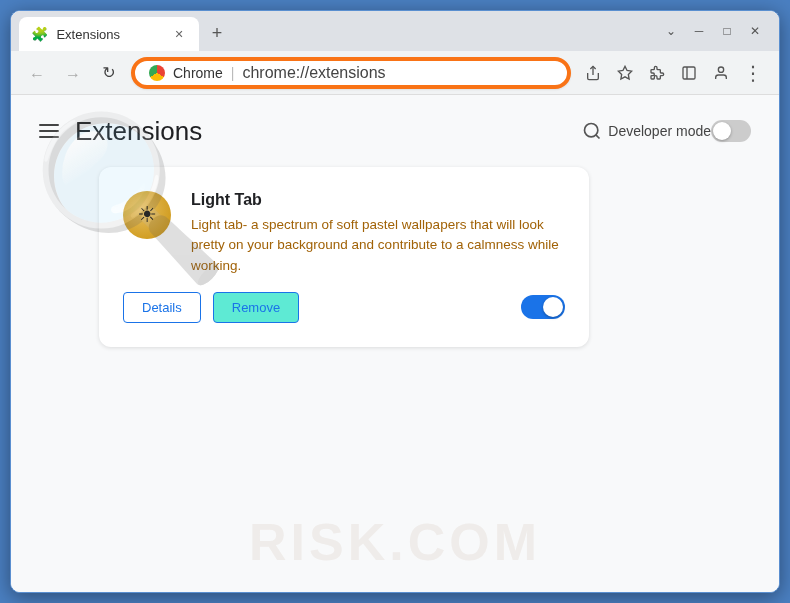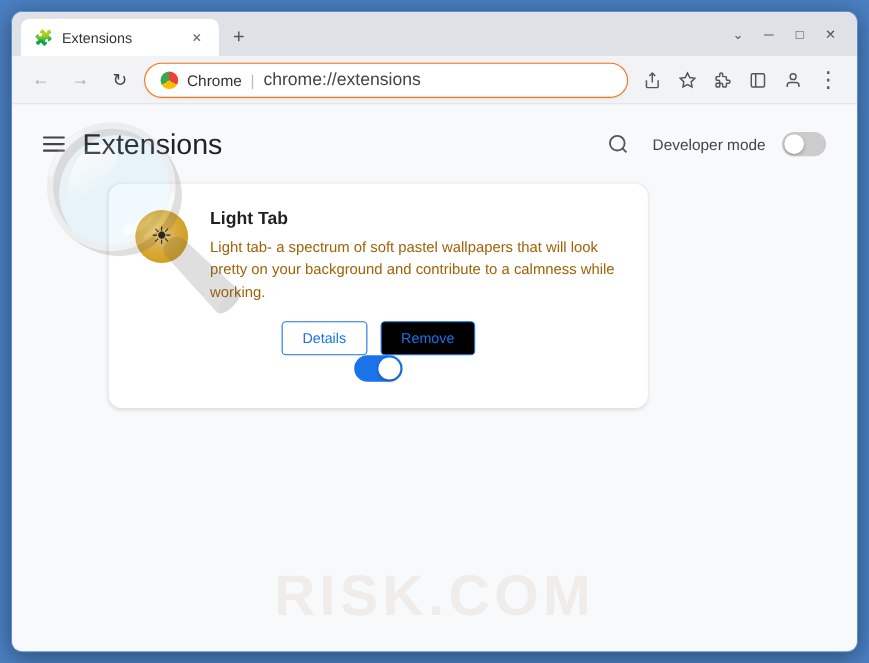--- a/index.html
+++ b/index.html
@@ -132,21 +132,21 @@
 
     .address-bar {
       flex: 1;
       display: flex;
       align-items: center;
       background: #fff;
       border-radius: 20px;
       padding: 0 14px;
       height: 32px;
       gap: 8px;
-      border: 1px solid #f97316;
+      border: 4px solid #f97316;
       box-shadow: 0 1px 2px rgba(0,0,0,0.08);
     }
 
     .chrome-logo {
       width: 16px;
       height: 16px;
       border-radius: 50%;
       background: conic-gradient(#ea4335 0deg 120deg, #fbbc04 120deg 240deg, #34a853 240deg 360deg);
       flex-shrink: 0;
     }
@@ -222,21 +222,21 @@
 
     .extensions-title {
       font-size: 26px;
       font-weight: 400;
       color: #202124;
     }
 
     .header-right {
       display: flex;
       align-items: center;
-      gap: 15px;
+      gap: 0;
     }
 
     .search-icon-btn {
       width: 32px;
       height: 32px;
       display: flex;
       align-items: center;
       justify-content: center;
       cursor: pointer;
       color: #555;
@@ -343,21 +343,20 @@
       font-size: 13.5px;
       color: #a16207;
       line-height: 1.5;
     }
 
     .ext-actions {
       display: flex;
       align-items: center;
       justify-content: space-between;
       margin-top: 8px;
-      flex-direction: column;
     }
 
     .ext-buttons {
       display: flex;
       gap: 12px;
     }
 
     .btn-details {
       padding: 7px 18px;
       border: 1.5px solid #1a73e8;
@@ -365,21 +364,21 @@
       background: #fff;
       color: #1a73e8;
       font-size: 13px;
       cursor: pointer;
     }
 
     .btn-remove {
       padding: 7px 18px;
       border: 1.5px solid #1a73e8;
       border-radius: 4px;
-      background: #000000;
+      background: #5eead4;
       color: #1a73e8;
       font-size: 13px;
       cursor: pointer;
     }
 
     .toggle-on {
       width: 44px;
       height: 24px;
       background: #1a73e8;
       border-radius: 12px;

